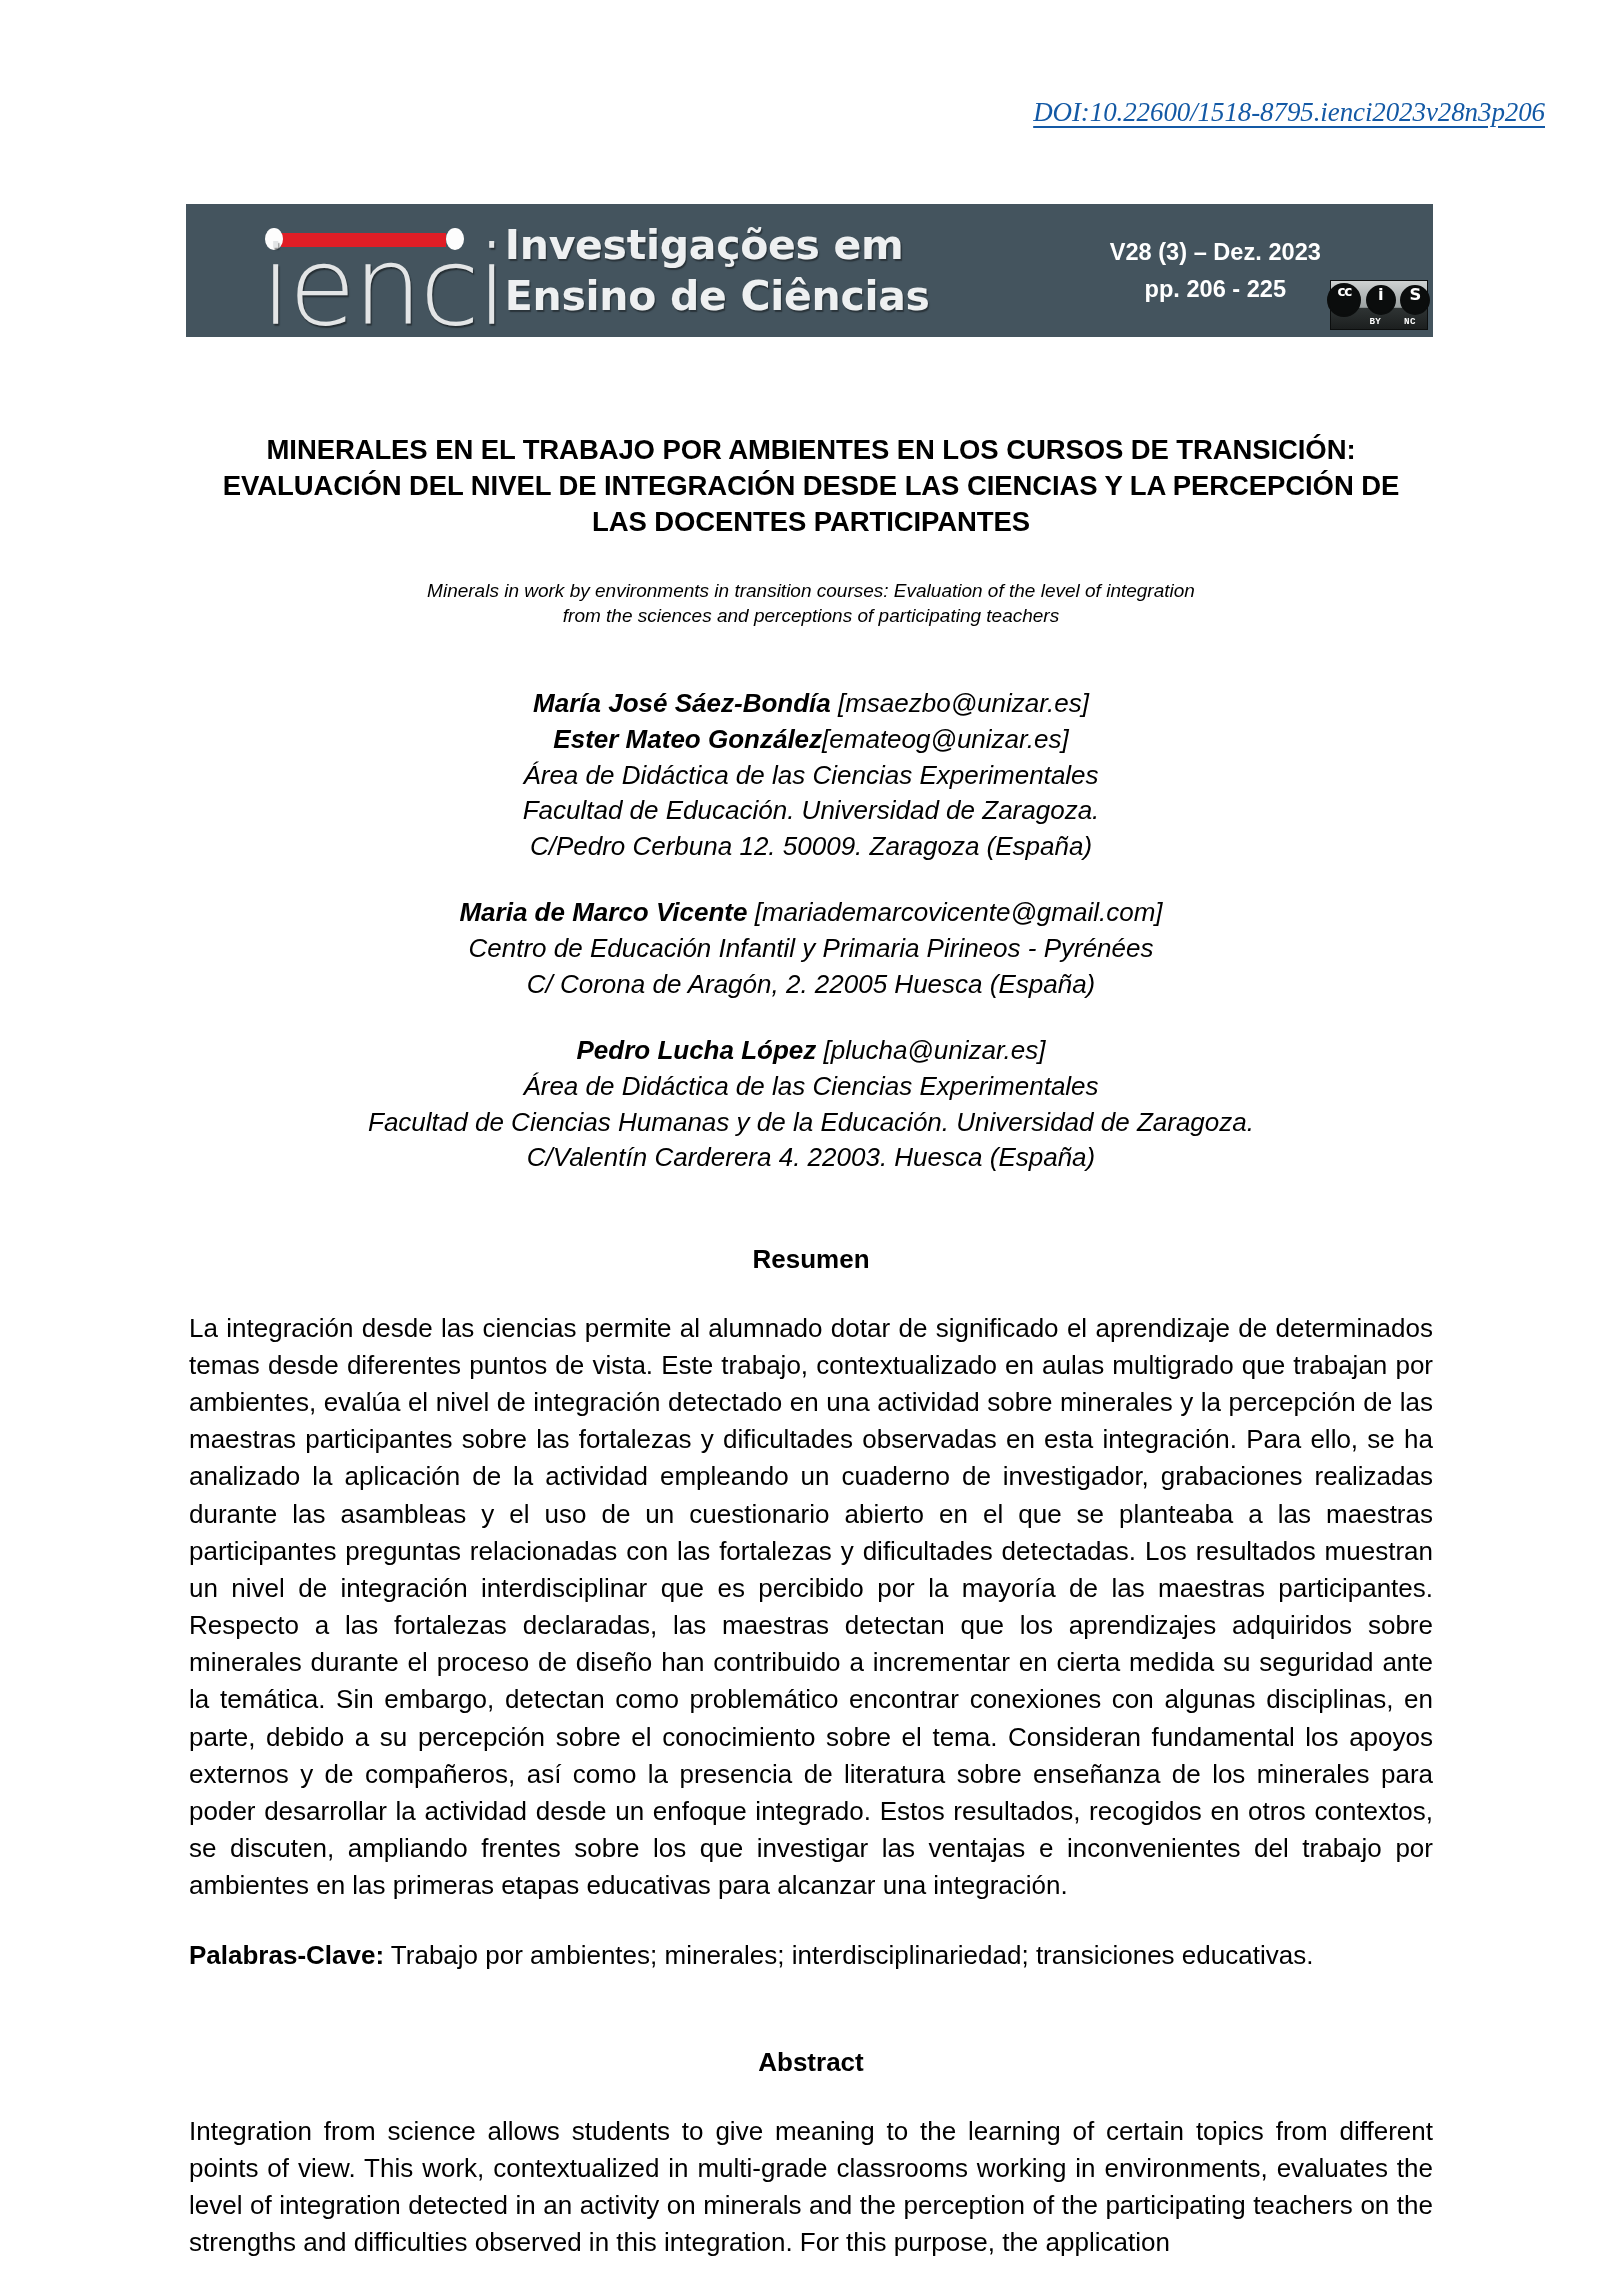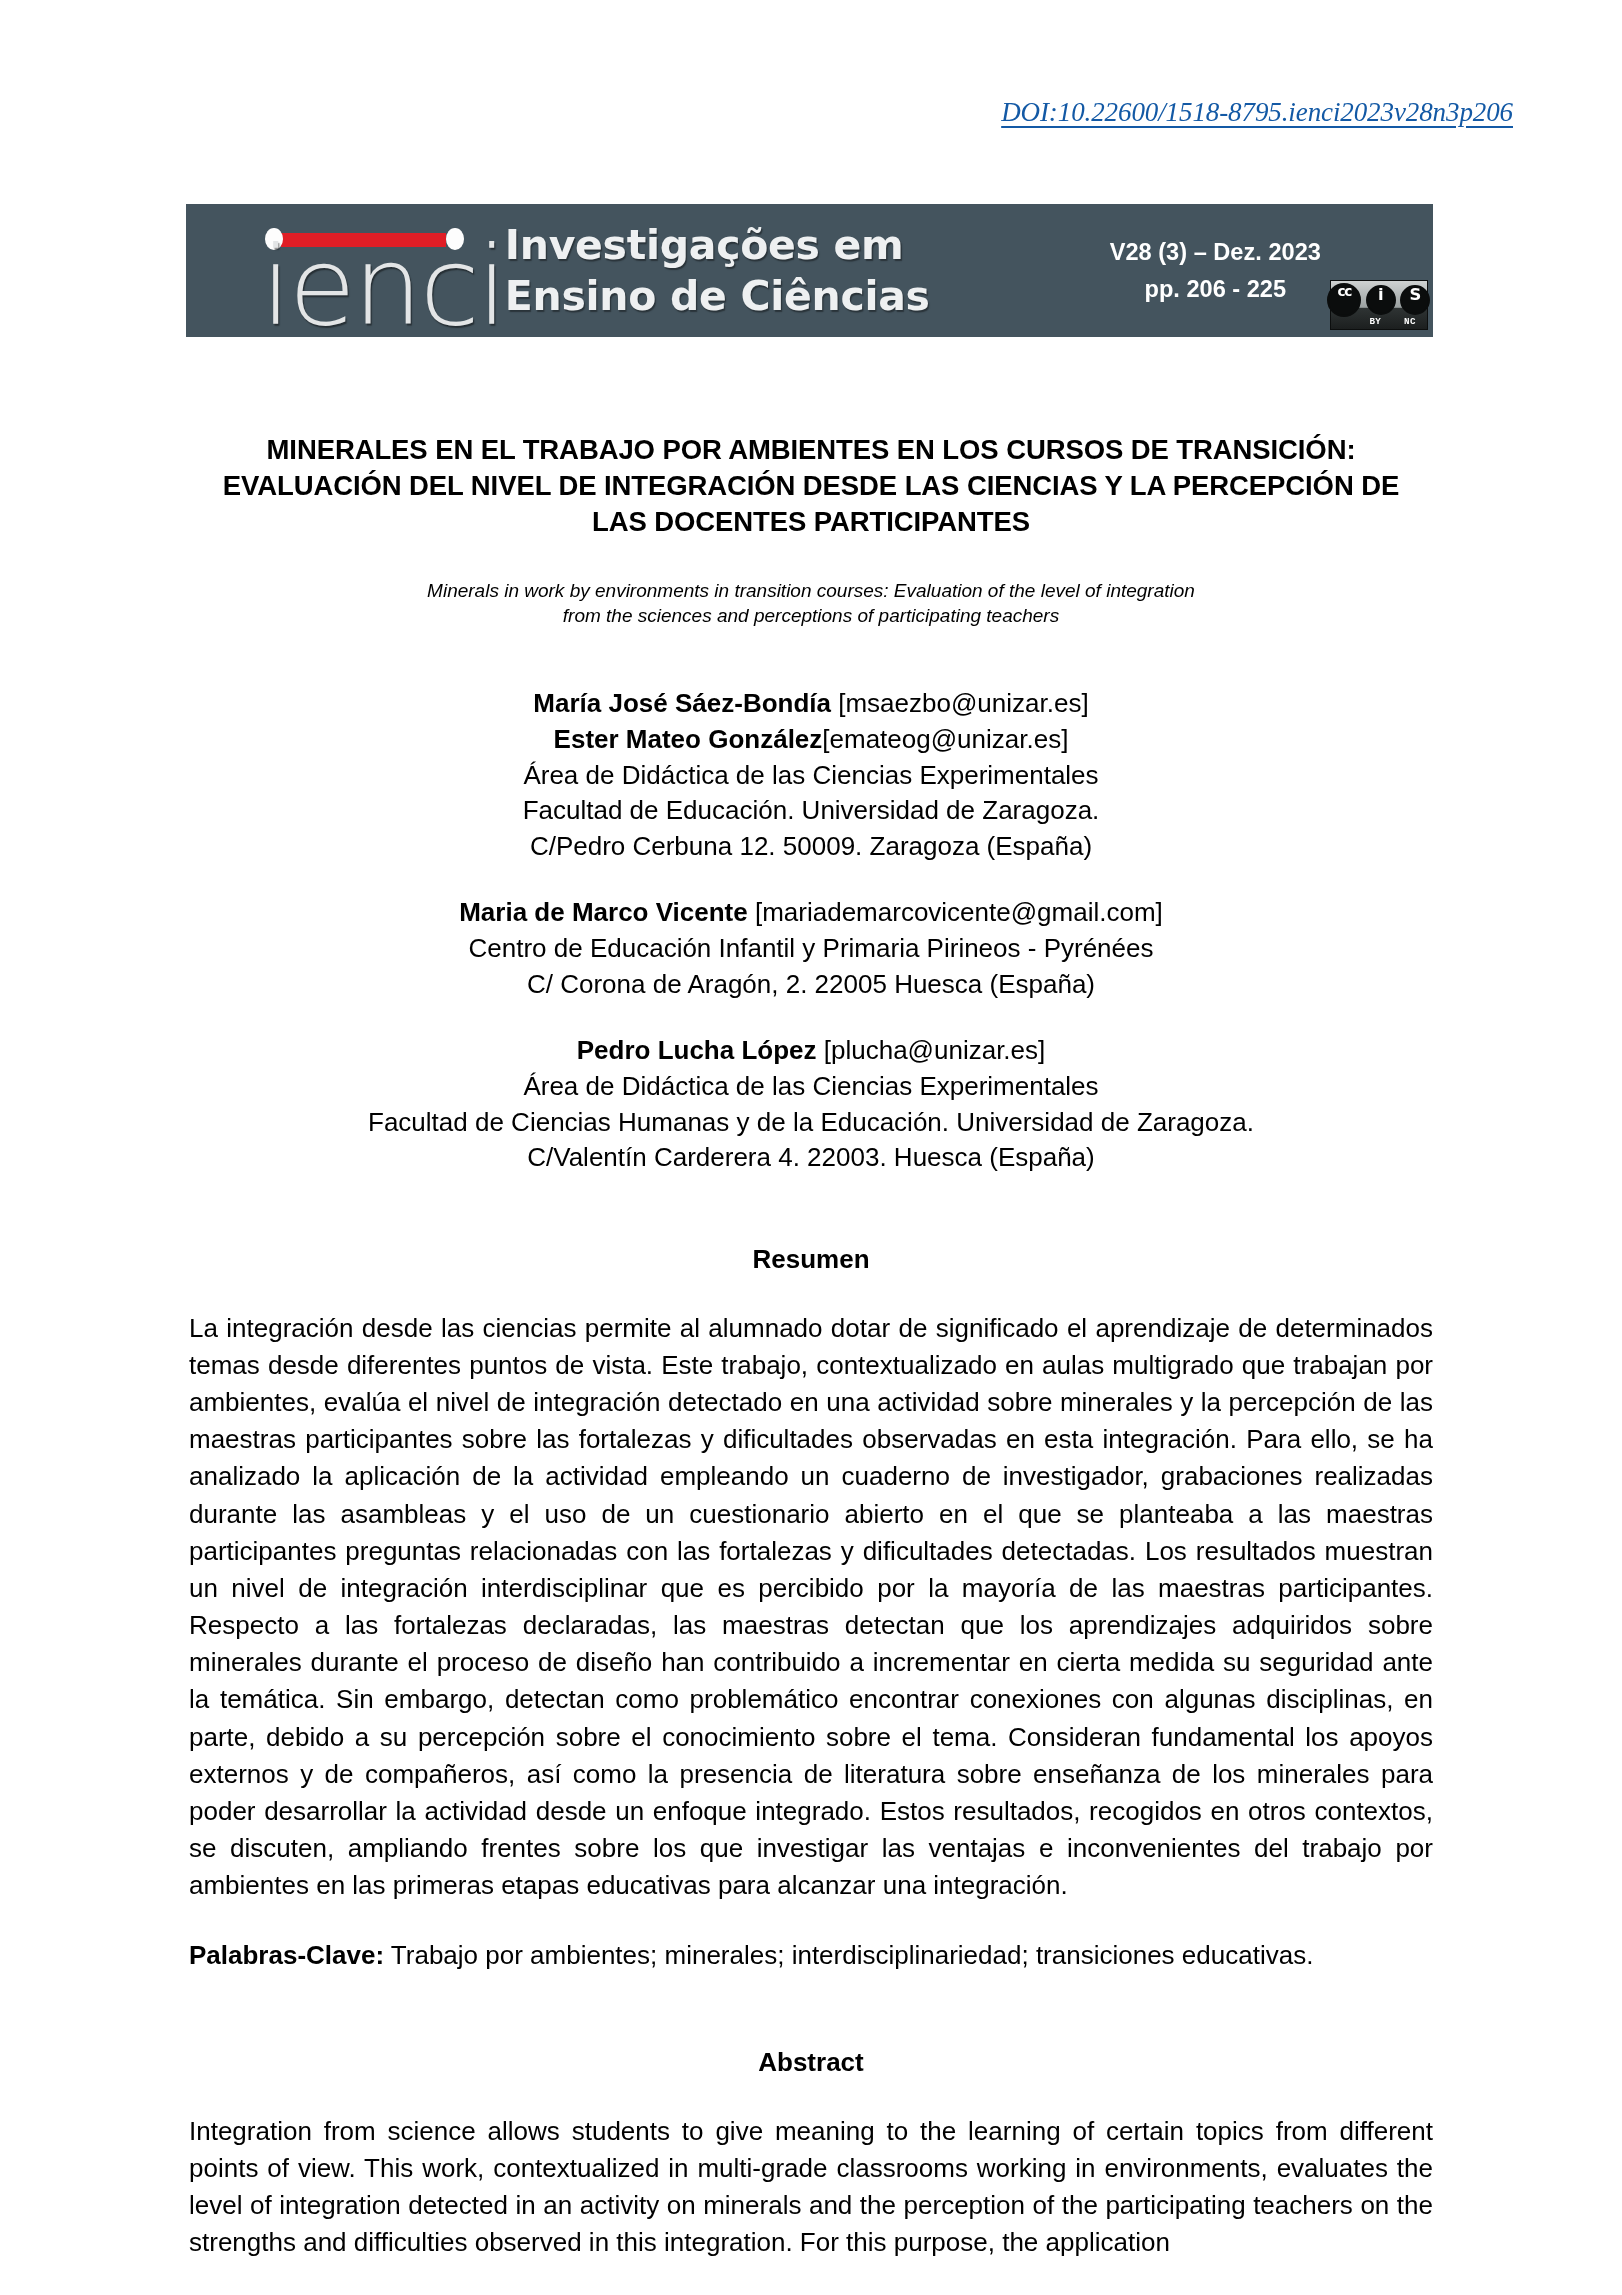--- a/index.html
+++ b/index.html
@@ -26,21 +26,21 @@
     overflow: hidden;
   }
 
   
   .doi-row {
     position: absolute;
     top: 97px;
     left: 0;
     width: 1622px;
     text-align: right;
-    padding-right: 109px;
+    padding-right: 77px;
     box-sizing: border-box;
   }
   .doi-link {
     font-family: "Liberation Serif", serif;
     font-style: italic;
     font-size: 27px;
     color: #1359a5;
     text-decoration: underline;
     text-decoration-thickness: 2px;
     text-underline-offset: 4.6px;
@@ -195,21 +195,21 @@
     text-align: center;
     padding: 0 33px;
   }
 
   .authors {
     margin-top: 58px;
     text-align: center;
     font-size: 26px;
     line-height: 1.37;
   }
-  .author-group { margin-bottom: 31px; }
+  .author-group { margin-bottom: 31px; font-style: italic; }
   .author-group:last-child { margin-bottom: 0; }
   .author-name { font-weight: bold; }
 
   .section-heading {
     text-align: center;
     font-size: 26px;
     font-weight: bold;
     margin-top: 68px;
     margin-bottom: 35px;
   }

